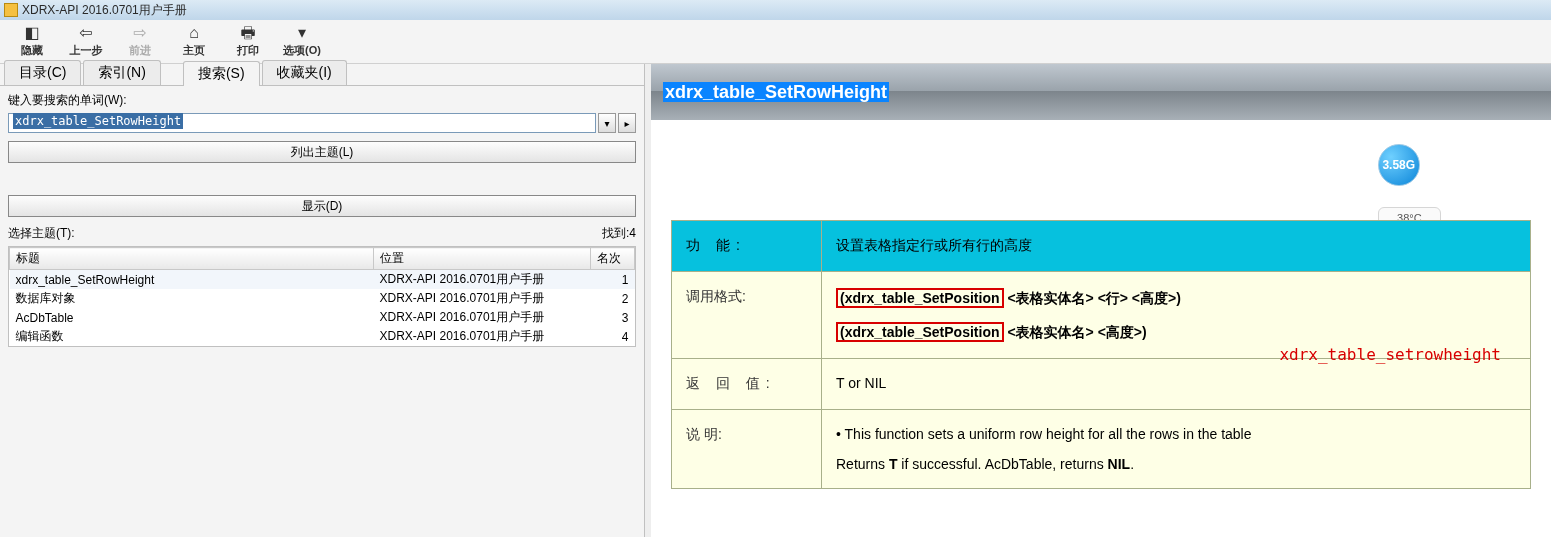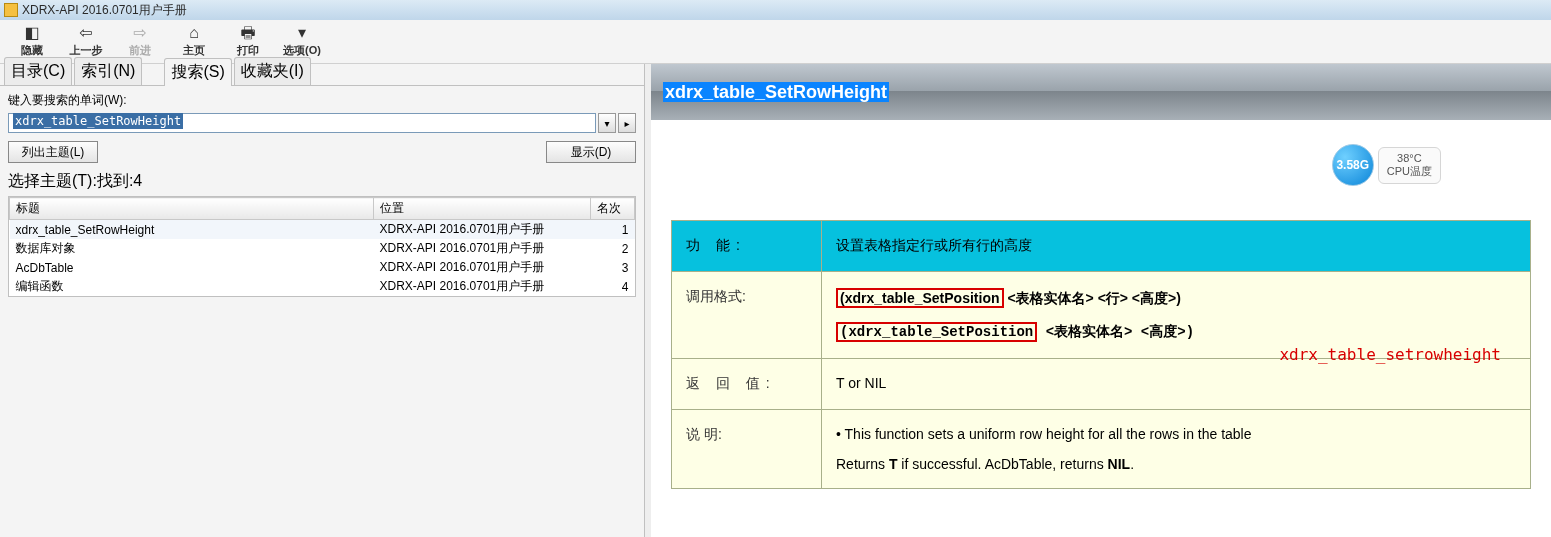--- a/index.html
+++ b/index.html
@@ -61,27 +61,27 @@
 }
 .tabs {
   display: flex;
   height: 22px;
   align-items: flex-end;
   background: #f4f4f4;
   padding-left: 4px;
   border-bottom: 1px solid #c0c0c0;
 }
 .tab {
-  padding: 3px 6px;
+  padding: 3px 14px;
   border: 1px solid #c0c0c0;
   border-bottom: none;
   background: #ececec;
   margin-right: 2px;
   cursor: pointer;
-  font-size: 16px;
+  font-size: 14px;
   border-top-left-radius: 3px;
   border-top-right-radius: 3px;
 }
 .tab.active {
   background: #f4f4f4;
   position: relative;
   top: 1px;
   margin-left: 20px;
 }
 .search-body {
@@ -114,35 +114,37 @@
 .dd-btn, .go-btn {
   width: 18px; height: 20px;
   border: 1px solid #999;
   background: linear-gradient(to bottom,#fff,#ddd);
   display: flex; align-items: center; justify-content: center;
   font-size: 10px;
   cursor: pointer;
 }
 .btn-row {
   display: flex;
-  justify-content: space-between;
+  justify-content: flex-end;
   gap: 32px;
   margin: 4px 0;
+  flex-direction: column;
 }
 .push-btn {
   min-width: 90px;
   height: 22px;
   border: 1px solid #888;
   background: linear-gradient(to bottom,#fdfdfd,#e4e4e4);
   cursor: pointer;
   font-size: 12px;
 }
 .topic-row {
   display: flex;
-  font-size: 16px;
+  justify-content: space-between;
+  font-size: 12px;
 }
 .result-table {
   width: 100%;
   border-collapse: collapse;
   background: #fff;
   font-size: 12px;
 }
 .result-table th {
   text-align: left;
   background: linear-gradient(to bottom,#fff,#e8e8e8);
@@ -190,22 +192,22 @@
 }
 .r-content {
   padding: 20px 20px;
   position: relative;
 }
 .widget {
   position: absolute;
   right: 110px;
   top: 80px;
   display: flex;
-  align-items: center;
-  gap: 4px;
+  gap: 21px;
+  flex-direction: column;
 }
 .widget-orb {
   width: 42px; height: 42px;
   border-radius: 50%;
   background: radial-gradient(circle at 30% 30%, #6fd0ff, #0a84d8);
   display: flex; align-items: center; justify-content: center;
   color: #fff; font-size: 12px; font-weight: bold;
   border: 1px solid #9cc9e6;
 }
 .widget-box {
@@ -248,21 +250,21 @@
 }
 .red-note {
   position: absolute;
   right: 50px;
   top: 225px;
   color: #d80000;
   font-family: monospace;
   font-size: 16px;
 }
 .call-line { margin-bottom: 14px; }
-.call-line:last-child { margin-bottom: 0; font-family: Liberation Mono, monospace; }
+.call-line:last-child { margin-bottom: 0; }
 </style>
 </head>
 <body>
 
 <div class="titlebar">
   <span class="titlebar-icon"></span>
   <span class="titlebar-text">XDRX-API 2016.0701用户手册</span>
 </div>
 
 <div class="toolbar">

